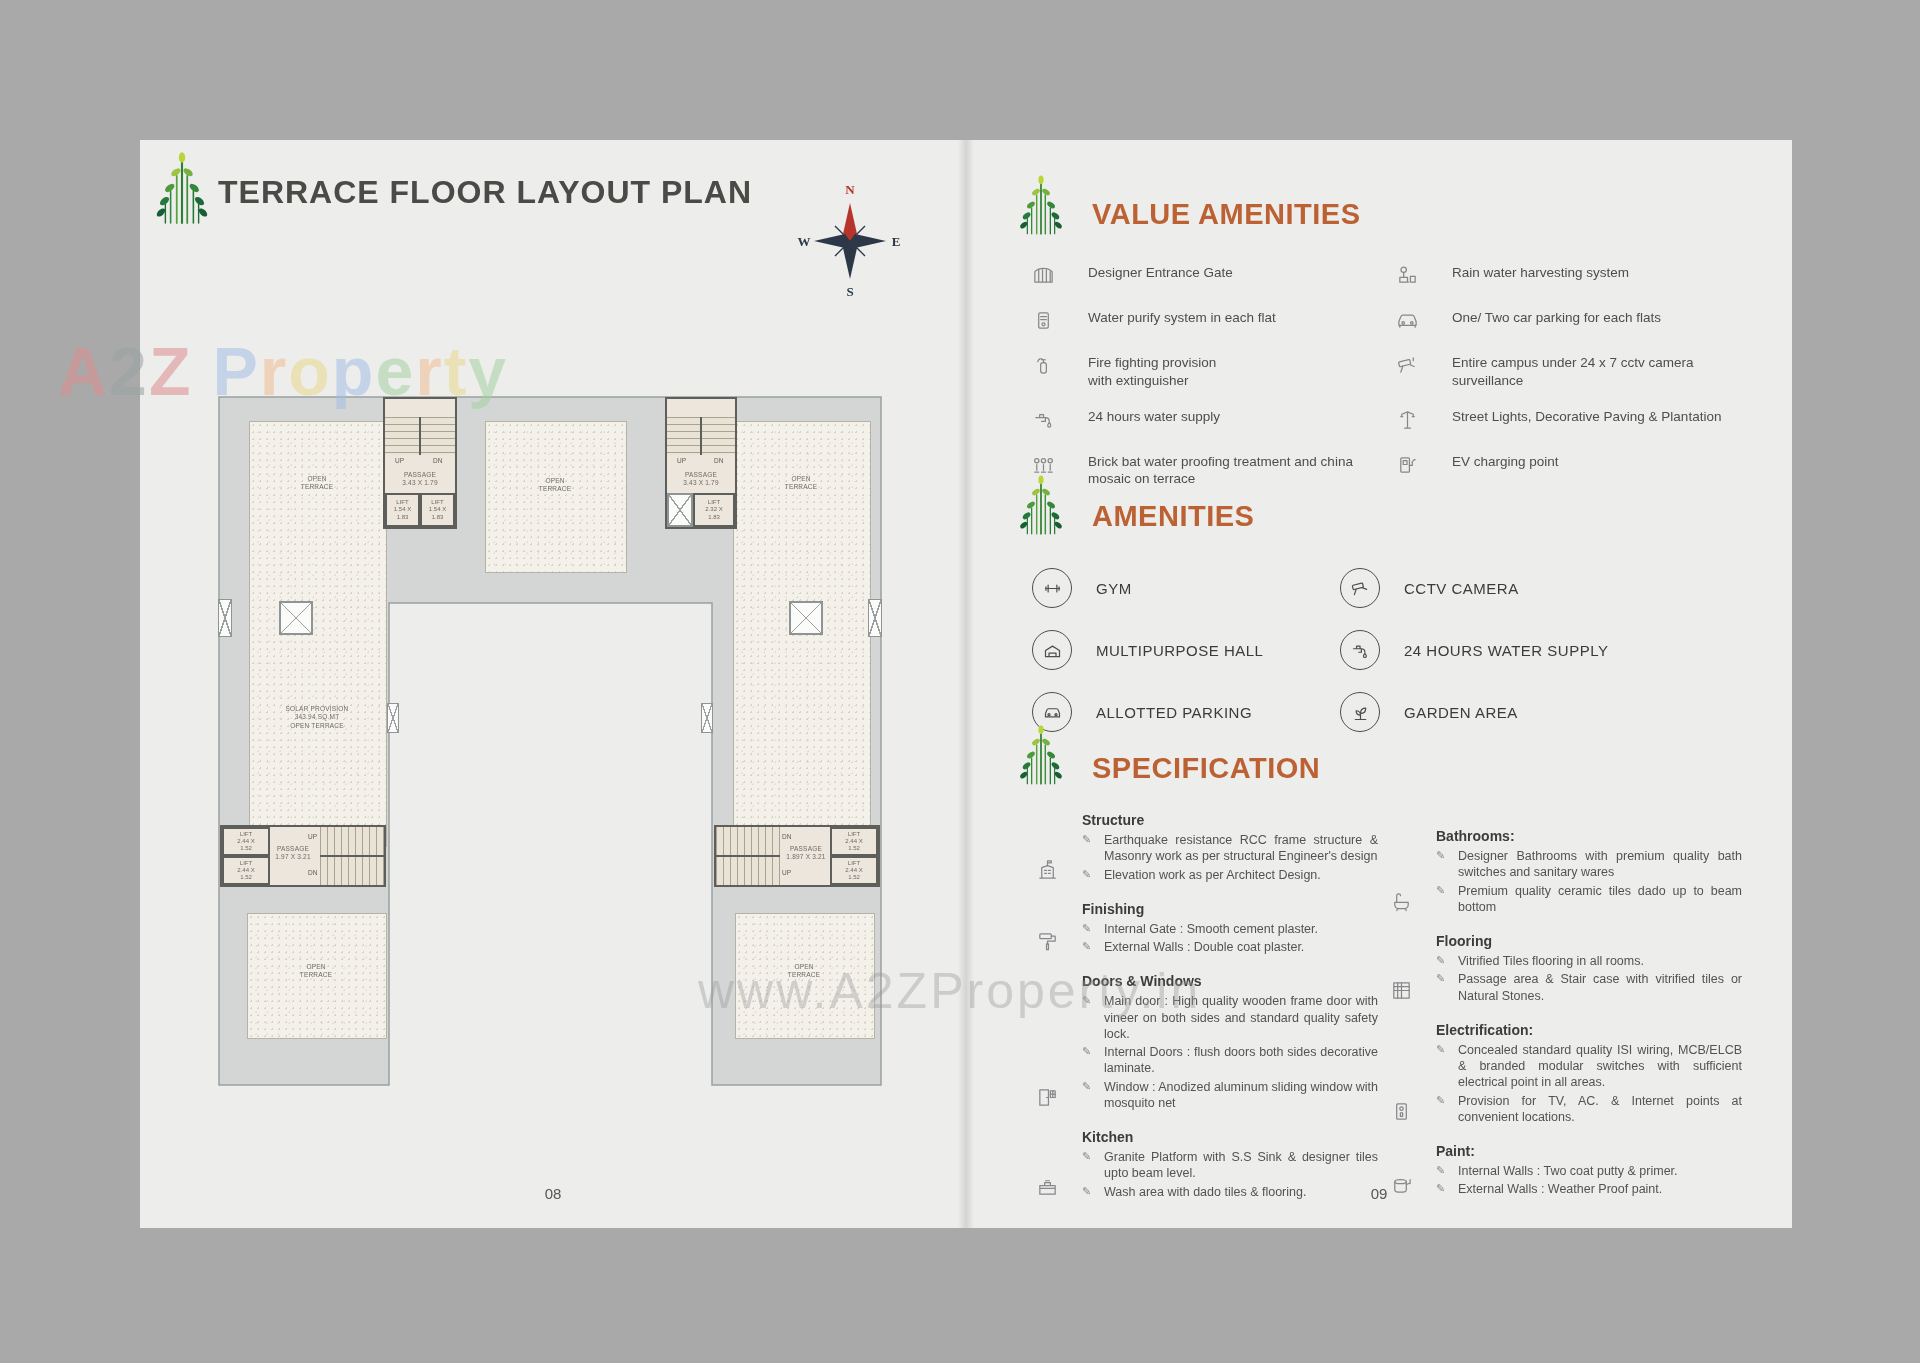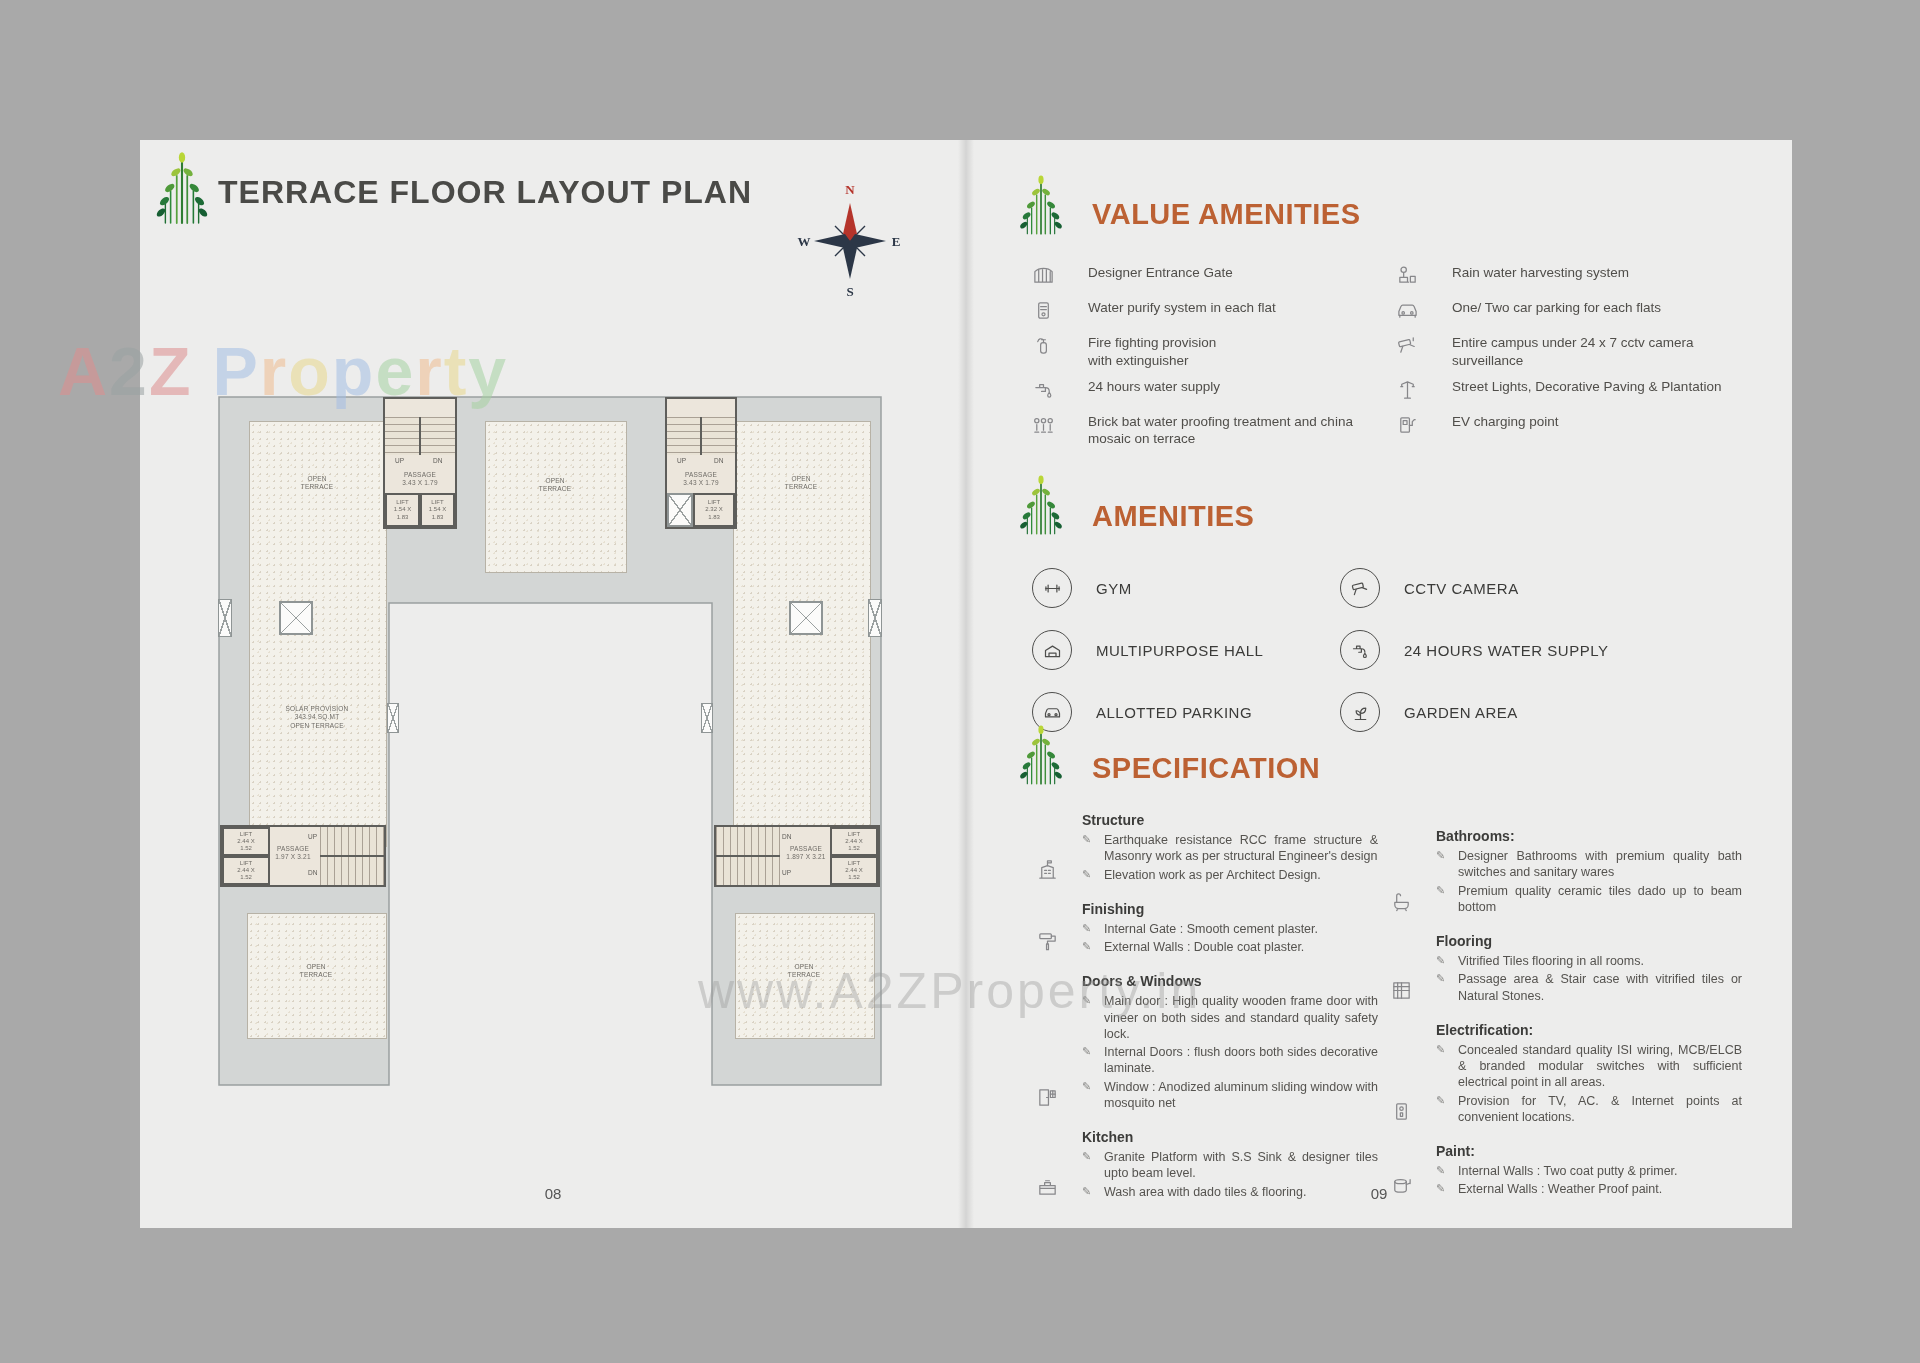--- a/index.html
+++ b/index.html
@@ -40,21 +40,21 @@
   .vent{border-width:1px;}
   
   .wm-top{position:absolute;left:58px;top:332px;z-index:5;font-size:68px;font-weight:700;
           letter-spacing:2px;opacity:.55;pointer-events:none;}
   .wm-sp{display:inline-block;width:20px;}
   .wm-url{position:absolute;left:698px;top:962px;z-index:5;font-size:50px;font-weight:400;
           color:#9b9b9b;opacity:.40;letter-spacing:3px;pointer-events:none;}
   
   .sec-logo{position:absolute;width:46px;height:62px;}
   .sec-head{position:absolute;font-size:29px;font-weight:600;color:#bc6133;letter-spacing:.5px;}
-  .va-col{position:absolute;display:flex;flex-direction:column;gap:8px;}
+  .va-col{position:absolute;display:flex;flex-direction:column;gap:18px;}
   .va-item{display:flex;align-items:flex-start;}
   .va-item .mini{flex:0 0 24px;margin-right:32px;margin-top:0;color:#87878a;}
   .va-item .txt{font-size:13.5px;color:#504e4a;line-height:1.32;}
   .mini svg{width:23px;height:23px;stroke:#87878a;fill:none;stroke-width:1.3;stroke-linecap:round;stroke-linejoin:round;}
   .am-col{position:absolute;display:flex;flex-direction:column;gap:22px;}
   .am-item{display:flex;align-items:center;}
   .am-circ{width:38px;height:38px;border:1.6px solid #4e4e4c;border-radius:50%;
            display:flex;align-items:center;justify-content:center;margin-right:24px;flex:0 0 38px;}
   .am-circ svg{width:21px;height:21px;stroke:#4e4e4c;fill:none;stroke-width:1.4;stroke-linecap:round;stroke-linejoin:round;}
   .am-label{font-size:15px;color:#3b3b39;letter-spacing:.5px;}

